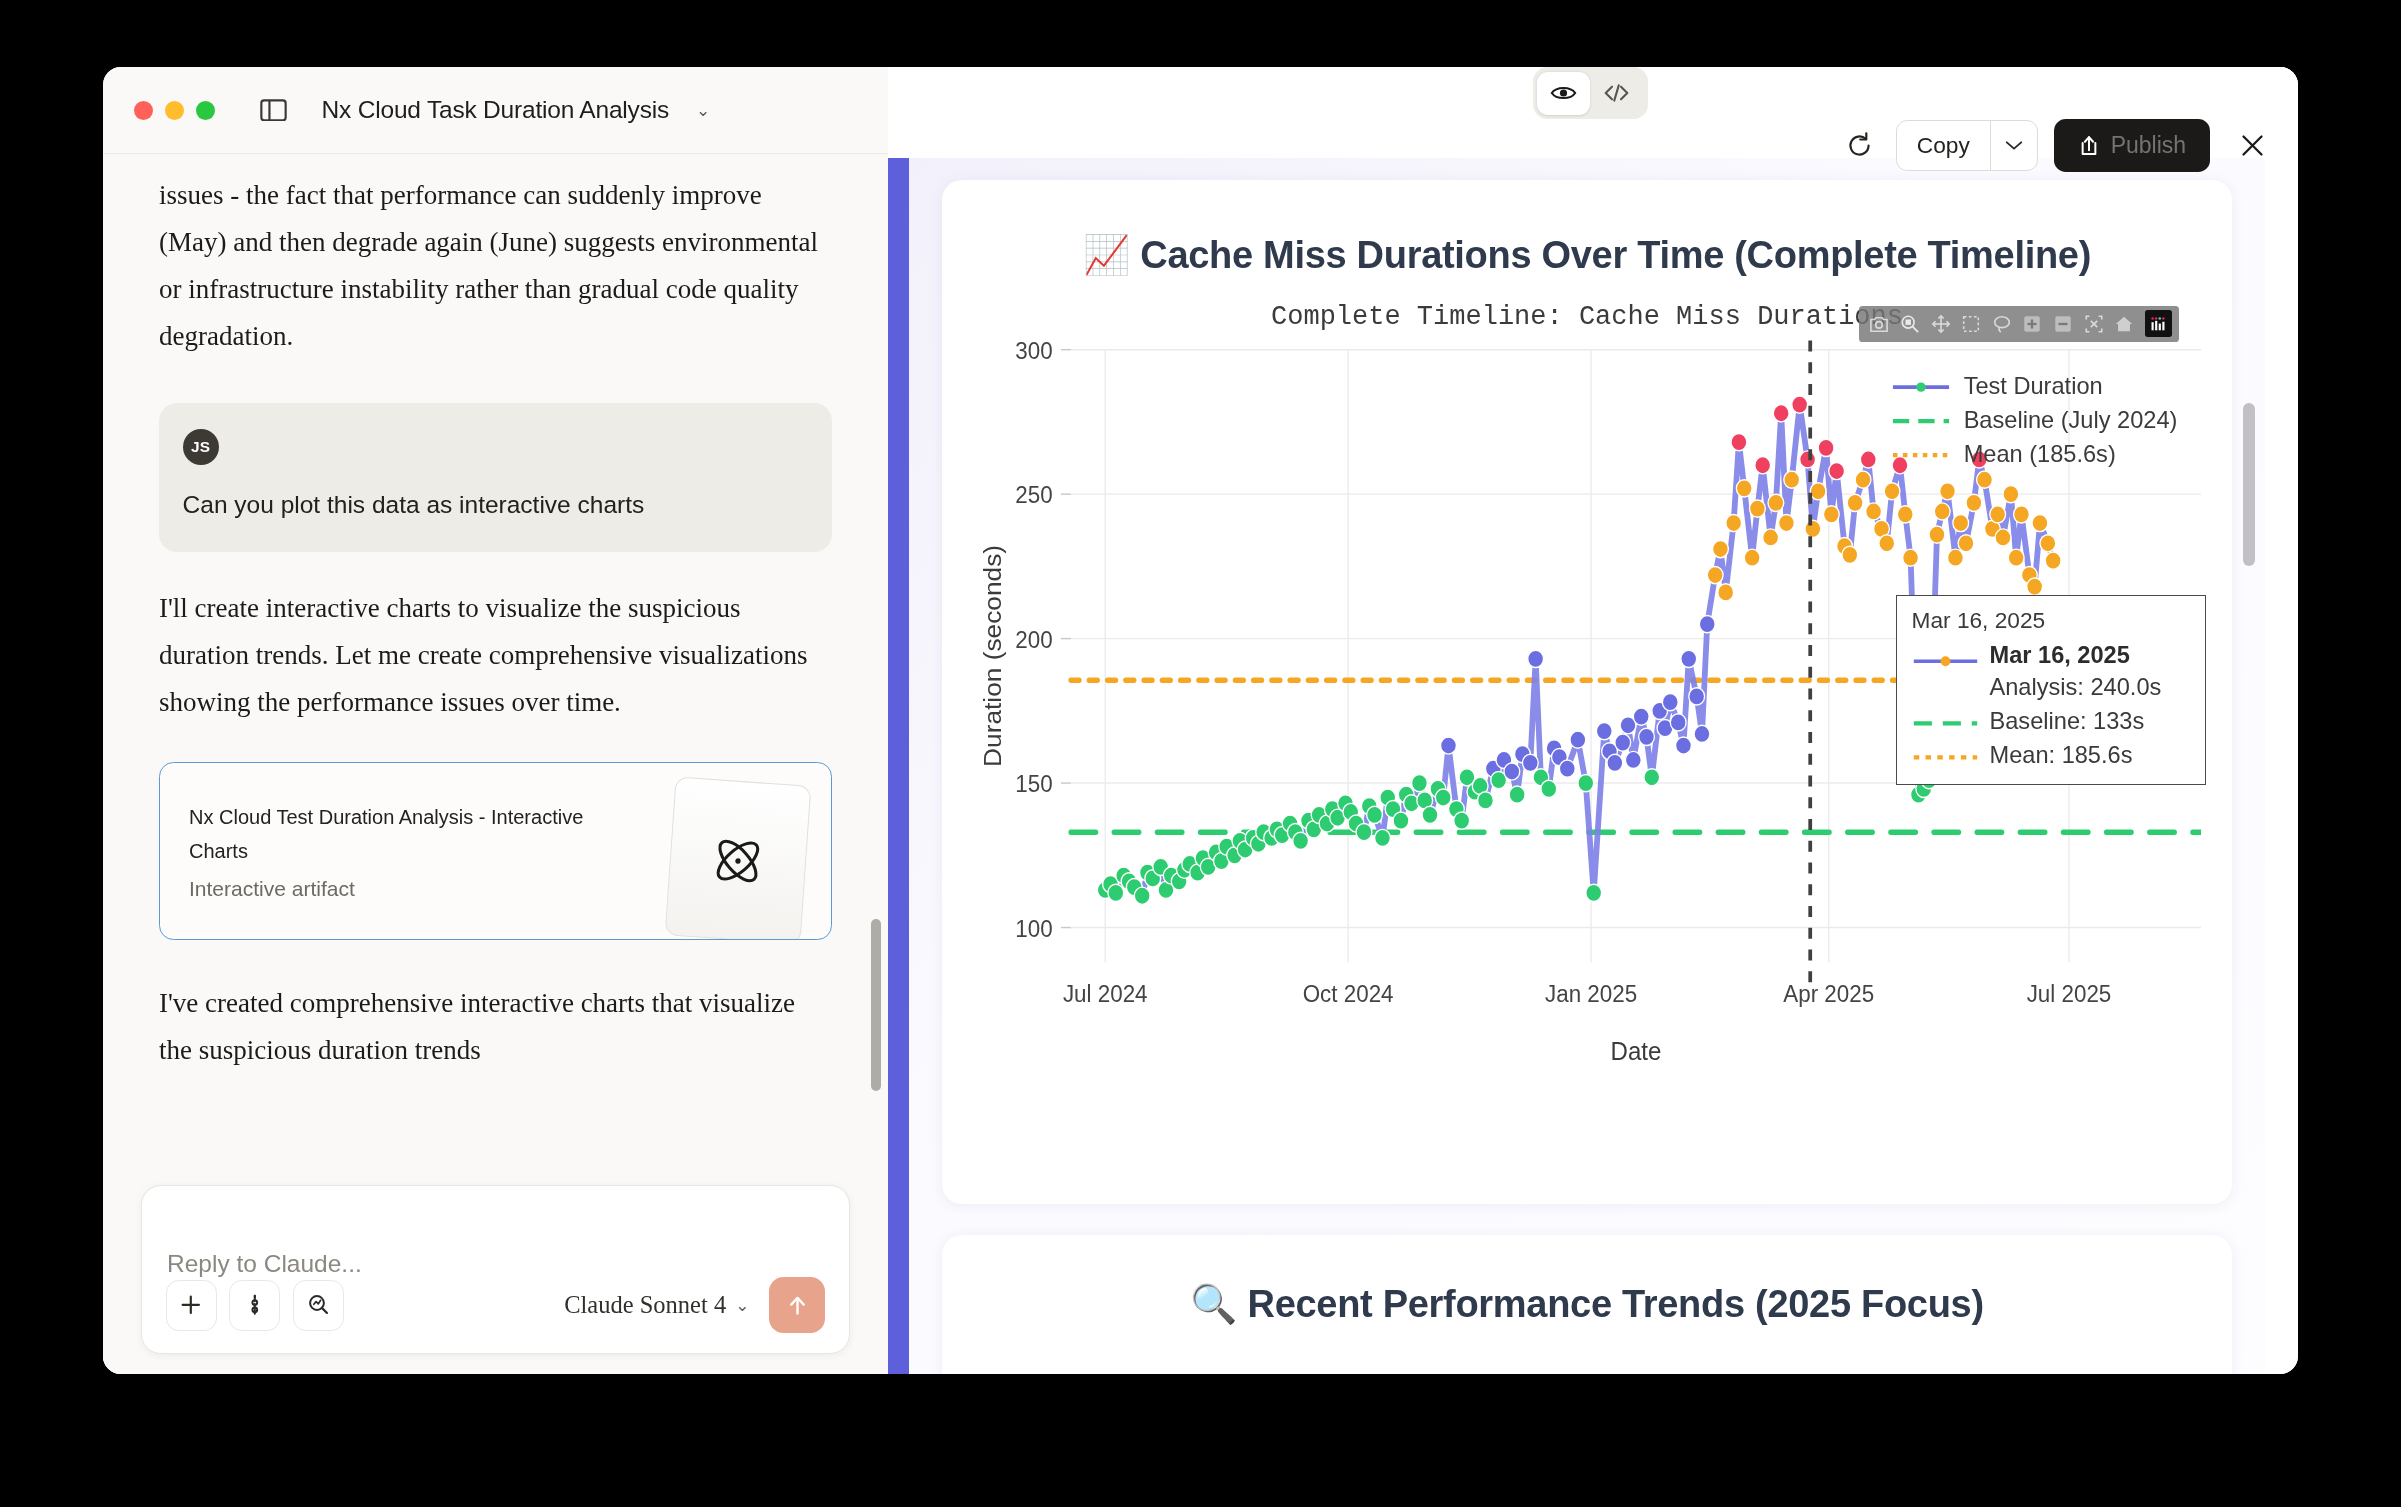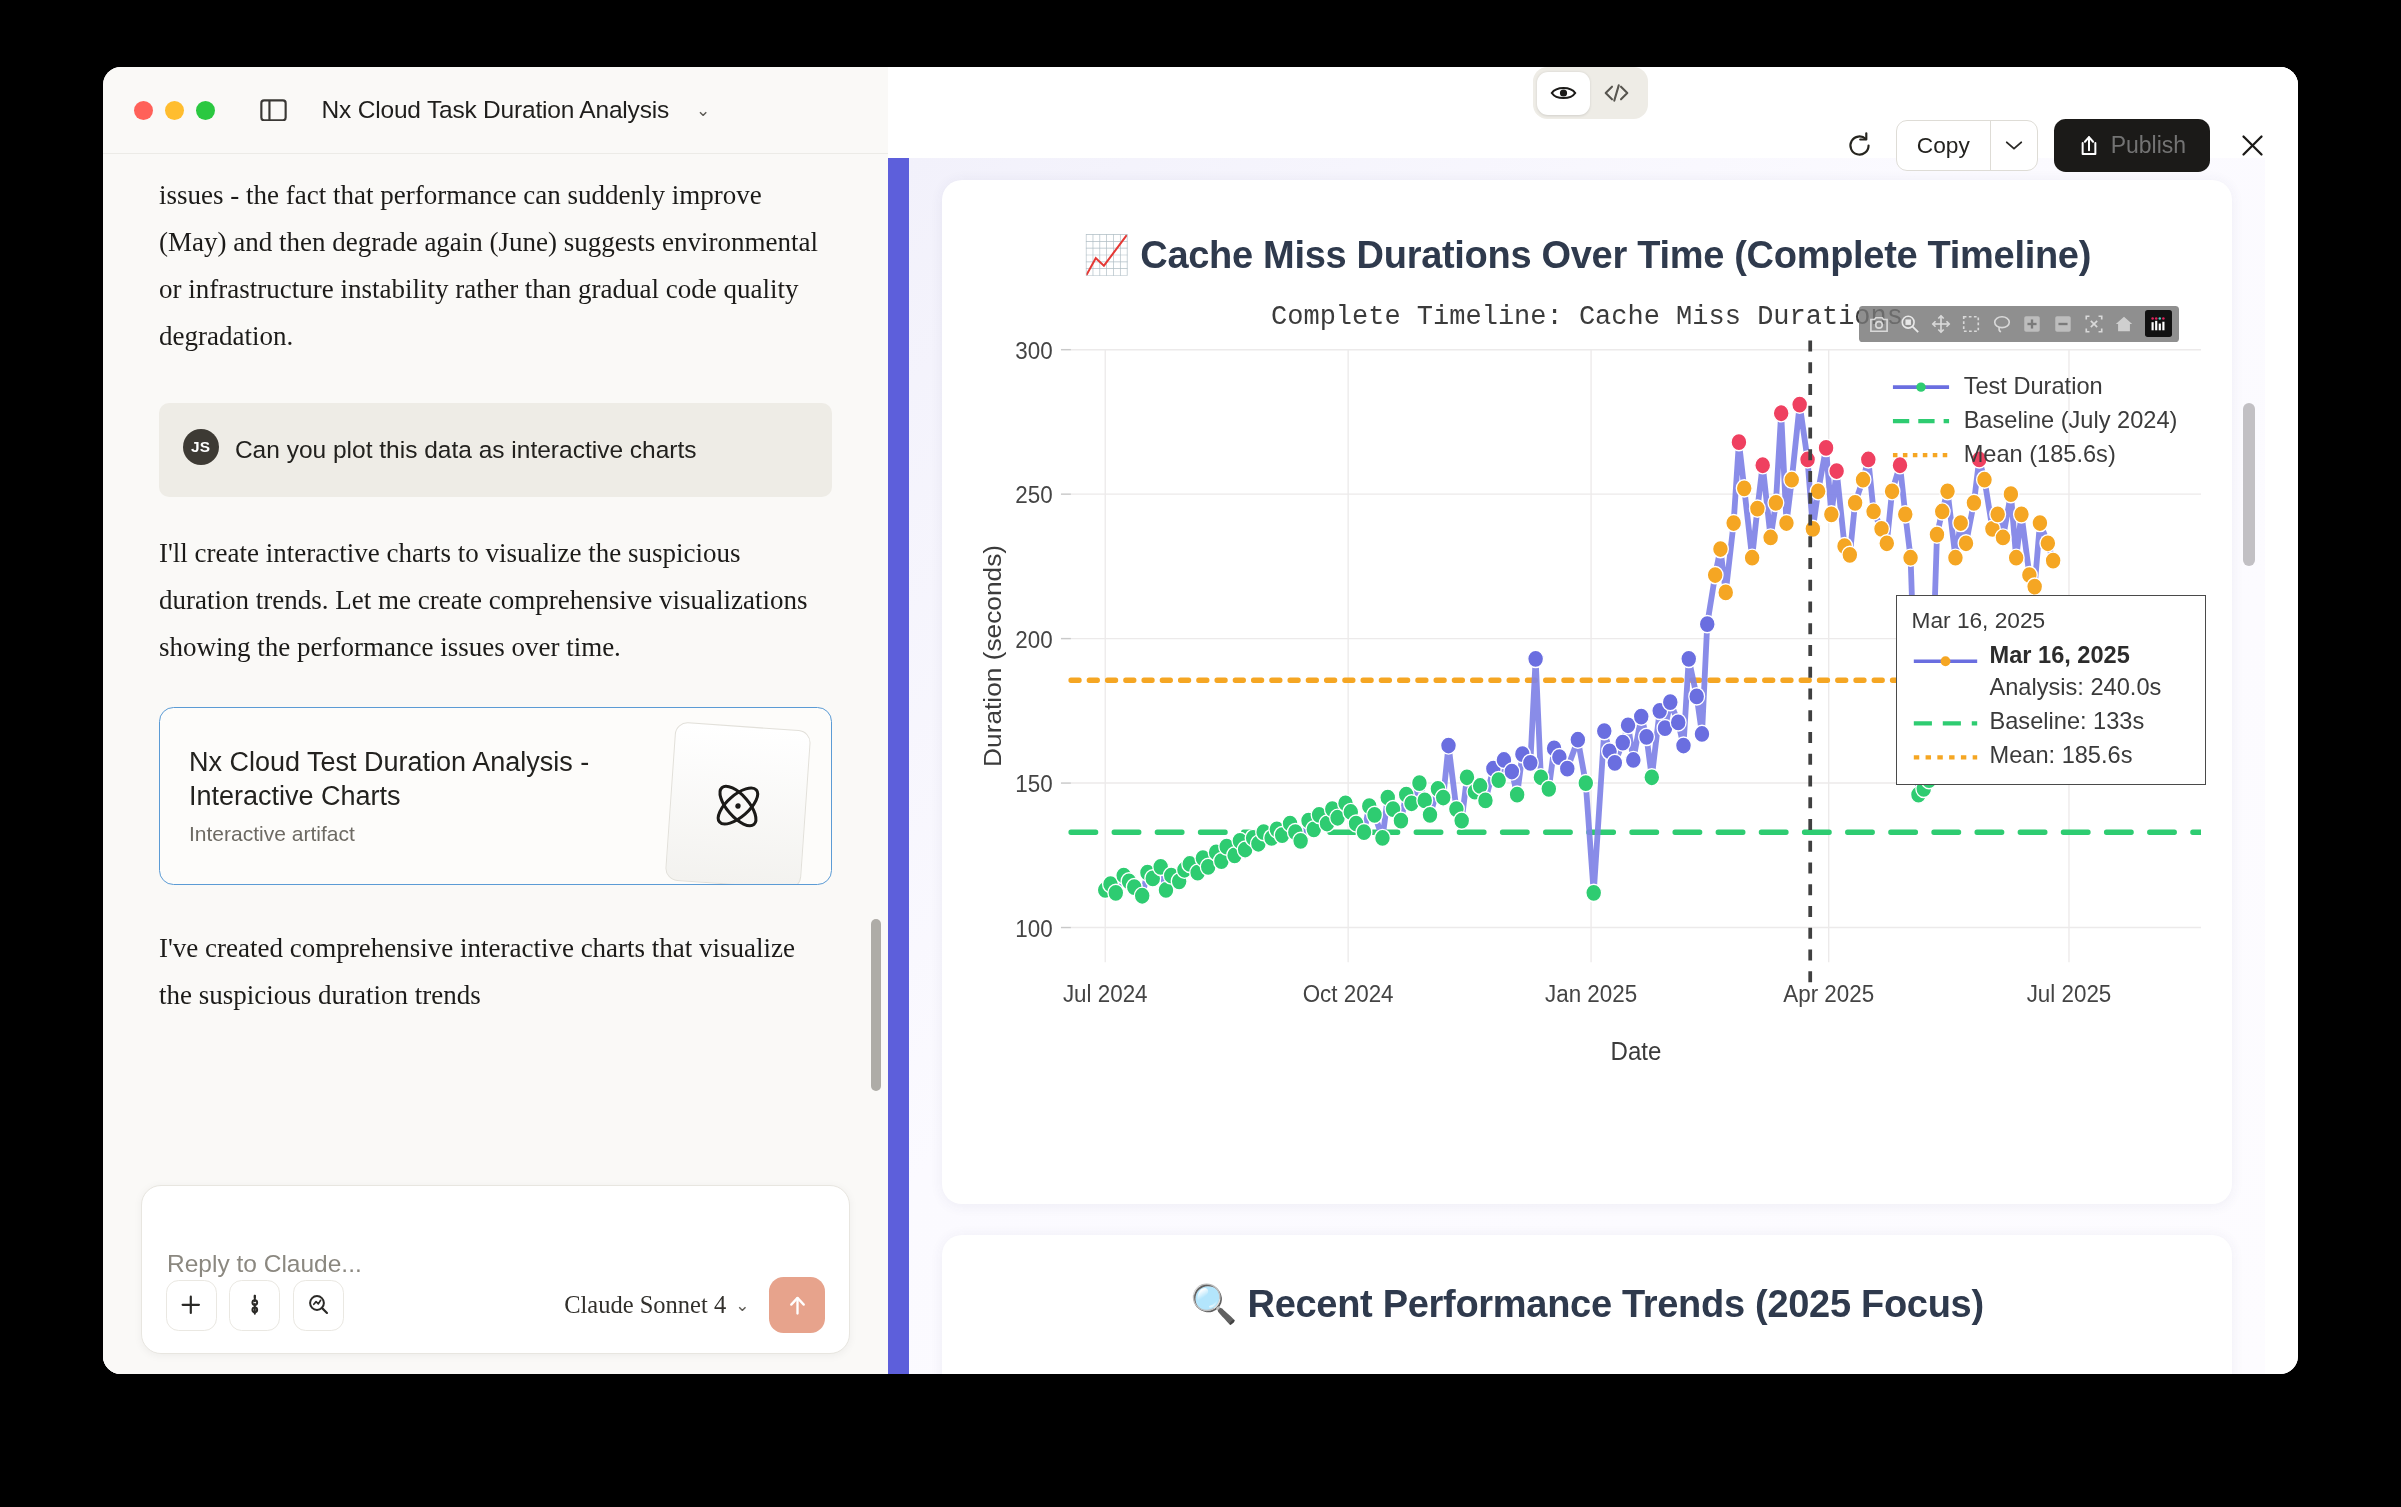--- a/index.html
+++ b/index.html
@@ -63,23 +63,23 @@
     font-size: 27px;
     line-height: 47px;
     color: #1c1b19;
     padding: 18px 65px 0 56px;
   }
   .msg-body p { margin: 0 0 0 0; }
 
   .user-bubble {
     margin: 43px 56px 0 56px;
     background: #eeece6;
-    border-radius: 10px;
+    border-radius: 18px;
     padding: 23.6px 27px 25px 23.6px;
-    display:flex; gap:16.3px; align-items:flex-start;
+    display:flex; gap:16.3px; align-items:flex-start;flex-direction:column;
   }
   .avatar {
     flex: 0 0 auto;
     width: 36px; height: 36px; border-radius: 50%;
     background: #3d3a34; color:#fff;
     font-size: 15.4px; font-weight: bold;
     display:flex; align-items:center; justify-content:center;
     letter-spacing: 0.3px;
     margin-top: 2.7px;
   }
@@ -94,21 +94,21 @@
     border-radius: 14.5px;
     background: #fdfcfa;
     height: 178px;
     position:relative;
     display:flex; align-items:center;
     padding-left: 29px;
     overflow:hidden;
   }
   .artifact-title {
     font-family:"Liberation Sans", sans-serif;
-    font-size: 27px; line-height:34px; color:#23221f;
+    font-size: 20px; line-height:34px; color:#23221f;
     max-width: 417px;
   }
   .artifact-sub {
     font-family:"Liberation Sans", sans-serif;
     font-size: 21px; color:#6d6a63; margin-top: 9px;
   }
   .artifact-thumb {
     position:absolute; right: 25px; top: 18px;
     width: 136px; height: 159px;
     background: linear-gradient(180deg,#ffffff,#f3f2ef);

